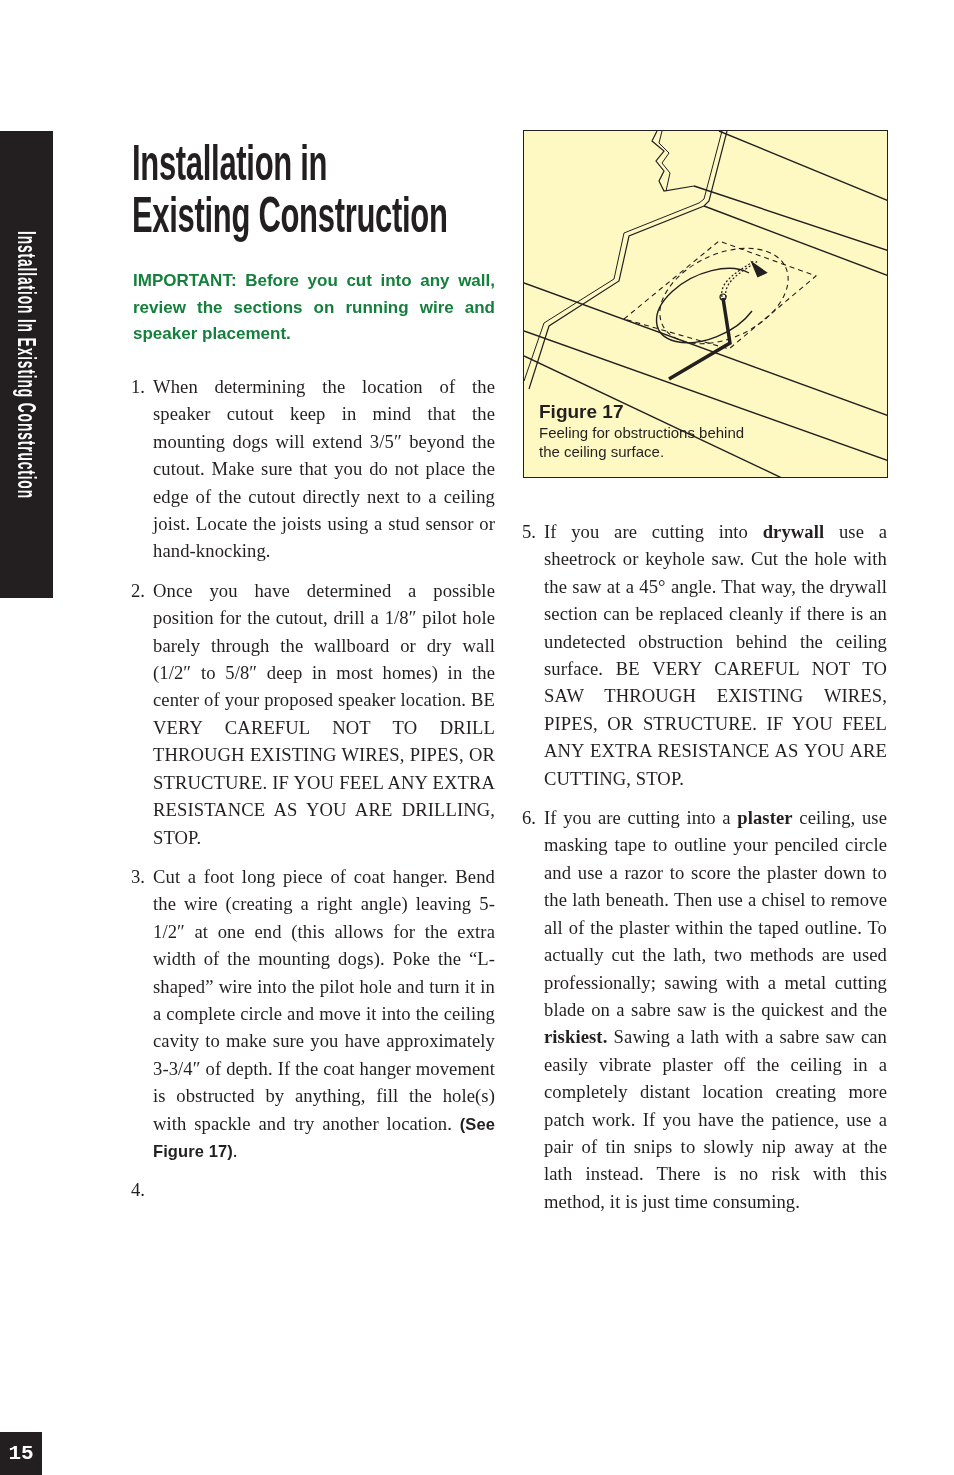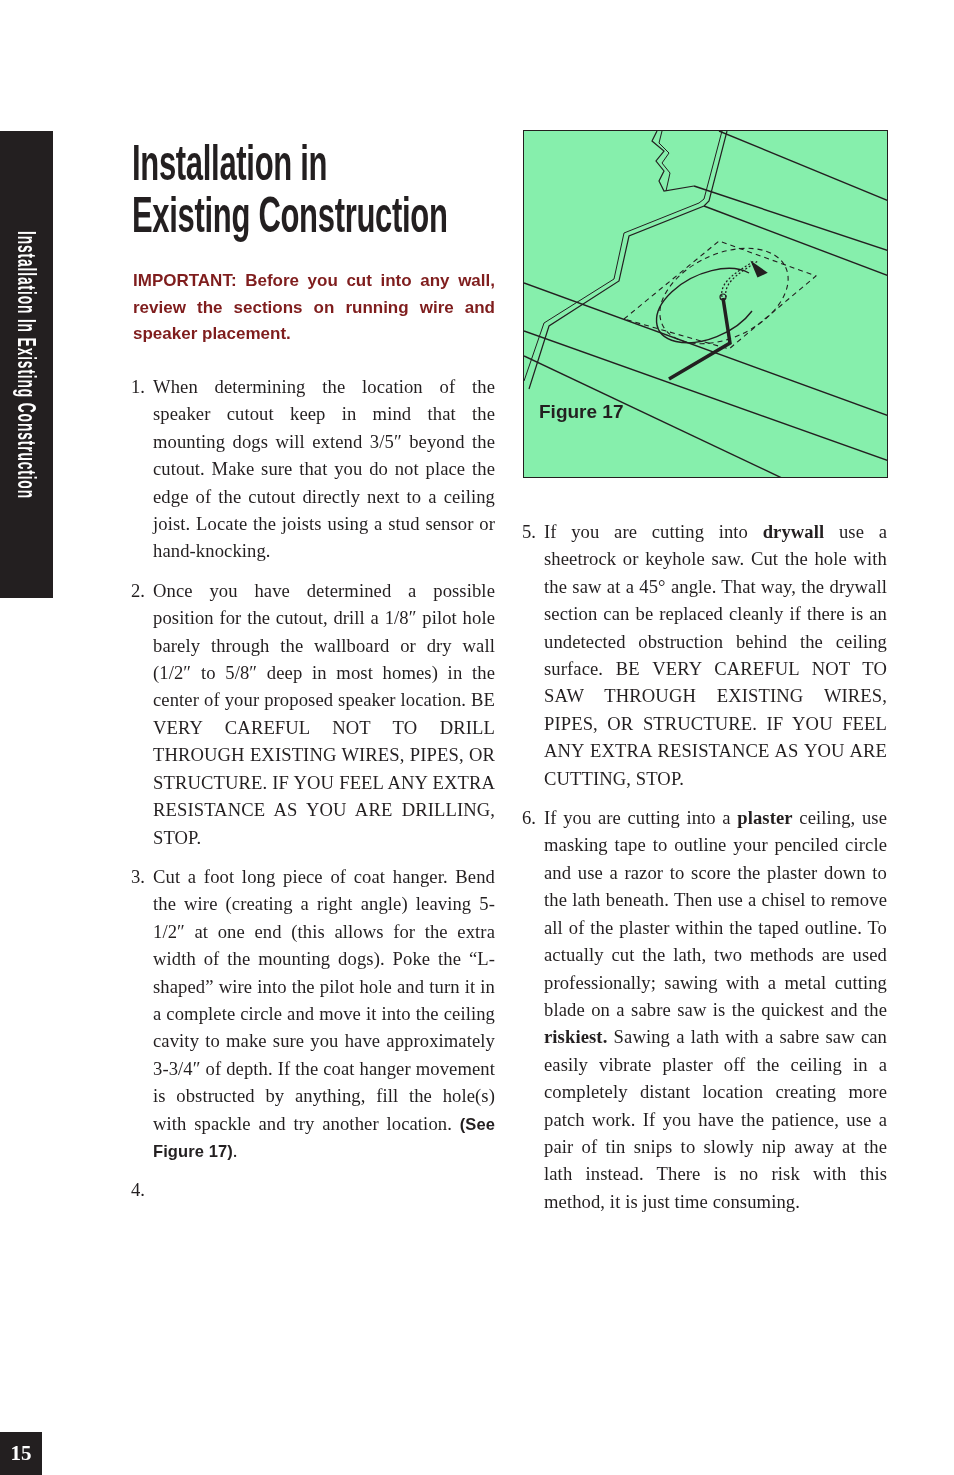--- a/index.html
+++ b/index.html
@@ -19,47 +19,47 @@
   .side-tab-text span { display: inline-block; transform: scaleX(0.55); transform-origin: center; }
   .title {
     position: absolute; left: 132px; top: 137px; margin: 0;
     font-family: "Liberation Sans", sans-serif; font-weight: bold;
     font-size: 50px; line-height: 52px; color: #231f20;
   }
   .title .line { display: block; transform: scaleX(0.62); transform-origin: left center; white-space: nowrap; letter-spacing: -0.5px; }
   .important {
     position: absolute; left: 133px; top: 268px; width: 362px; margin: 0;
     font-family: "Liberation Sans", sans-serif; font-weight: bold;
-    font-size: 17px; line-height: 26.5px; text-align: justify; color: #7f1d1d;
+    font-size: 17px; line-height: 26.5px; text-align: justify; color: #15803d;
   }
   .col {
     position: absolute; margin: 0; padding: 0; list-style: none;
     font-family: "DejaVu Serif", serif; font-size: 16.4px; line-height: 26.4px;
     color: #231f20;
   }
   .col-left { left: 131px; top: 374px; width: 364px; }
   .col-right { left: 522px; top: 519px; width: 365px; }
   .item { position: relative; padding-left: 22px; margin-bottom: 12px; text-align: justify; }
   .item-num { position: absolute; left: 0; top: 0; }
   .item-text { font-family: "Liberation Serif", serif; font-size: 18.6px; letter-spacing: 0.1px; }
   .bold-sans { font-family: "Liberation Sans", sans-serif; font-weight: bold; font-size: 16.5px; }
   .bold-serif { font-weight: bold; }
   .item-num { font-family: "Liberation Serif", serif; font-size: 18.6px; }
   .figure {
     position: absolute; left: 523px; top: 130px; width: 365px; height: 348px;
-    border: 1px solid #231f20; box-sizing: border-box; overflow: hidden; background: #86efac;
+    border: 1px solid #231f20; box-sizing: border-box; overflow: hidden; background: #fef9c3;
   }
   .figure svg { position: absolute; left: 0; top: 0; }
   .fig-caption { position: absolute; left: 15px; top: 270px; font-family: "Liberation Sans", sans-serif; }
   .fig-title { font-weight: bold; font-size: 19px; line-height: 22px; display: block; }
   .fig-desc { font-size: 15px; line-height: 19px; display: block; width: 220px; }
   .page-num {
     position: absolute; left: 0; top: 1432px; width: 42px; height: 43px;
     background: #231f20; color: #fff;
-    font-family: Liberation Serif, serif; font-weight: bold; font-size: 21px;
+    font-family: Liberation Mono, monospace; font-weight: bold; font-size: 21px;
     display: flex; align-items: center; justify-content: center;
   }
 </style>
 </head>
 <body>
 
 <div class="side-tab">
   <div class="side-tab-text"><span>Installation In Existing Construction</span></div>
 </div>
 
@@ -115,20 +115,21 @@
     </g>
 
     <polygon points="228,128 243,143 232,146" fill="#231f20" transform="rotate(-10 236 138)"></polygon>
 
     <circle cx="199" cy="166" r="3" fill="none" stroke="#231f20" stroke-width="1.2"></circle>
 
     <polyline points="199,167 206,212 145,248" fill="none" stroke="#231f20" stroke-width="3.5"></polyline>
   </svg>
   <div class="fig-caption">
     <span class="fig-title">Figure 17</span>
+    <span class="fig-desc">Feeling for obstructions behind the ceiling surface.</span>
   </div>
 </div>
 
 <ol class="col col-right">
   <li class="item">
     <span class="item-num">5.</span>
     <span class="item-text"><span>If you are cutting into </span><span class="bold-serif">drywall</span><span> use a sheetrock or keyhole saw. Cut the hole with the saw at a 45° angle. That way, the drywall section can be replaced cleanly if there is an undetected obstruction behind the ceiling surface. BE VERY CAREFUL NOT TO SAW THROUGH EXISTING WIRES, PIPES, OR STRUCTURE. IF YOU FEEL ANY EXTRA RESISTANCE AS YOU ARE CUTTING, STOP.</span></span>
   </li>
   <li class="item">
     <span class="item-num">6.</span>

